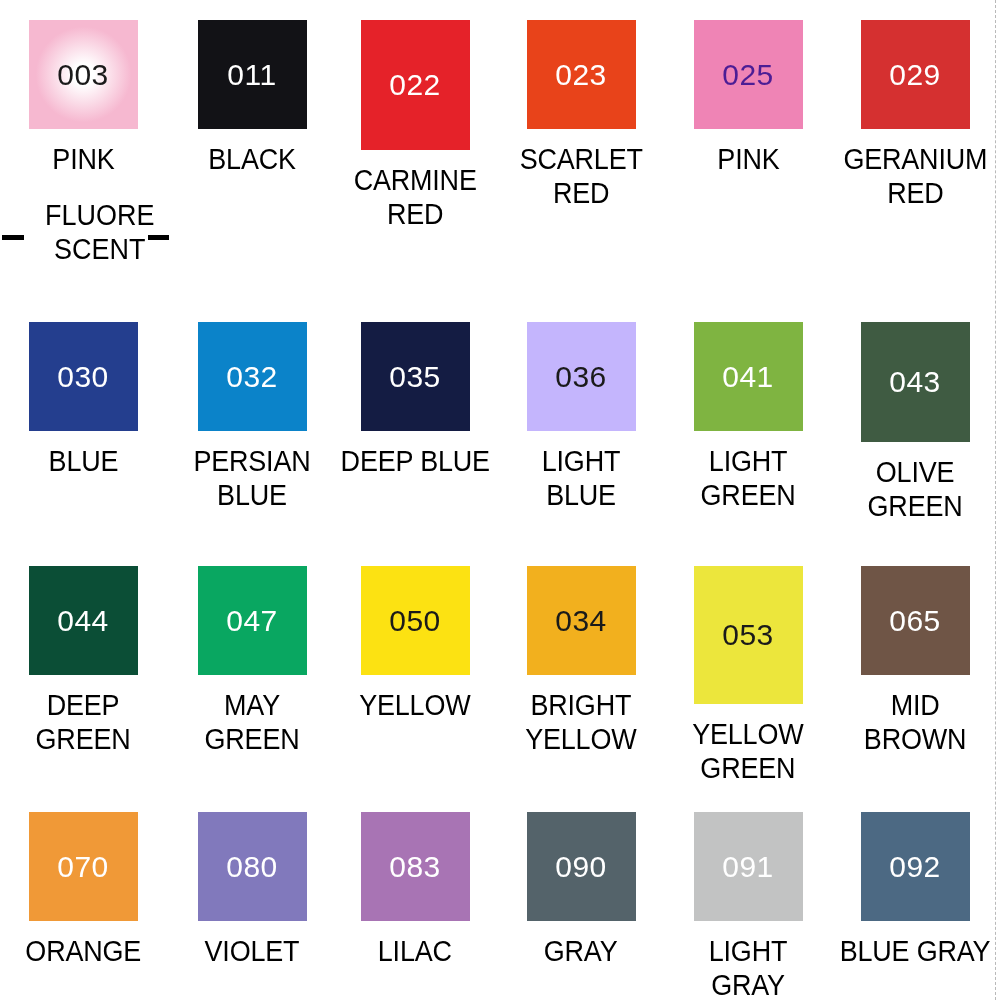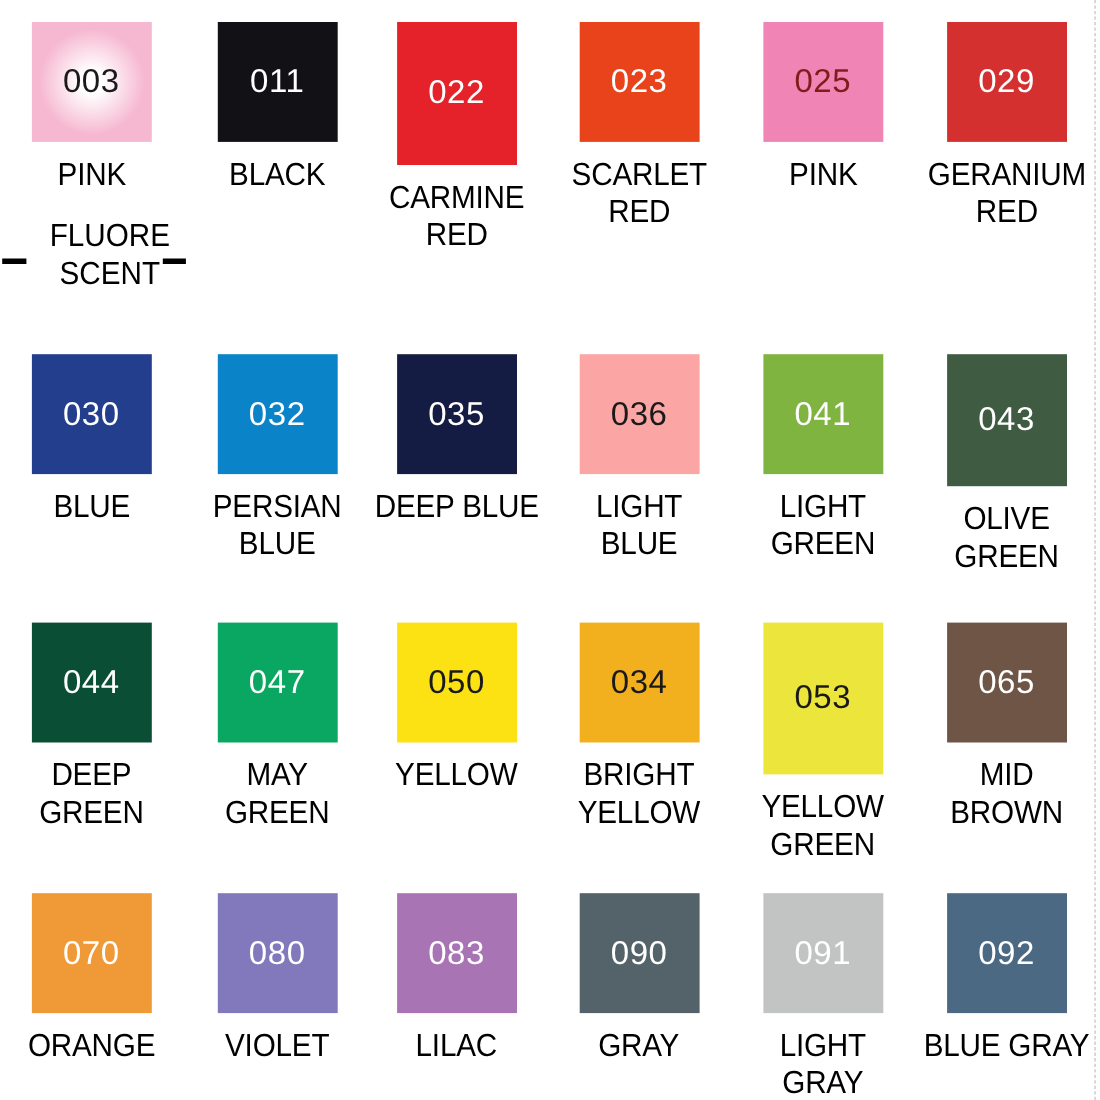--- a/index.html
+++ b/index.html
@@ -133,21 +133,21 @@
       </div>
       <div class="cell" style="left: 498px; top: 20px;">
         <div class="swatch" style="width: 109px; height: 109px; background: rgb(232, 67, 26);">
           <span class="swatch-code" style="color: rgb(255, 255, 255);">023</span>
         </div>
         <div class="swatch-label">SCARLET
 RED</div>
       </div>
       <div class="cell" style="left: 665px; top: 20px;">
         <div class="swatch" style="width: 109px; height: 109px; background: rgb(239, 132, 181);">
-          <span class="swatch-code" style="color: #7f1d1d;">025</span>
+          <span class="swatch-code" style="color: #4c1d95;">025</span>
         </div>
         <div class="swatch-label">PINK</div>
       </div>
       <div class="cell" style="left: 832px; top: 20px;">
         <div class="swatch" style="width: 109px; height: 109px; background: rgb(213, 48, 48);">
           <span class="swatch-code" style="color: rgb(255, 255, 255);">029</span>
         </div>
         <div class="swatch-label">GERANIUM
 RED</div>
       </div>
@@ -164,21 +164,21 @@
         <div class="swatch-label">PERSIAN
 BLUE</div>
       </div>
       <div class="cell" style="left: 332px; top: 322px;">
         <div class="swatch" style="width: 109px; height: 109px; background: rgb(20, 28, 67);">
           <span class="swatch-code" style="color: rgb(255, 255, 255);">035</span>
         </div>
         <div class="swatch-label">DEEP BLUE</div>
       </div>
       <div class="cell" style="left: 498px; top: 322px;">
-        <div class="swatch" style="width: 109px; height: 109px; background: #fca5a5;">
+        <div class="swatch" style="width: 109px; height: 109px; background: #c4b5fd;">
           <span class="swatch-code" style="color: rgb(26, 26, 26);">036</span>
         </div>
         <div class="swatch-label">LIGHT BLUE</div>
       </div>
       <div class="cell" style="left: 665px; top: 322px;">
         <div class="swatch" style="width: 109px; height: 109px; background: rgb(127, 180, 65);">
           <span class="swatch-code" style="color: rgb(255, 255, 255);">041</span>
         </div>
         <div class="swatch-label">LIGHT
 GREEN</div>

